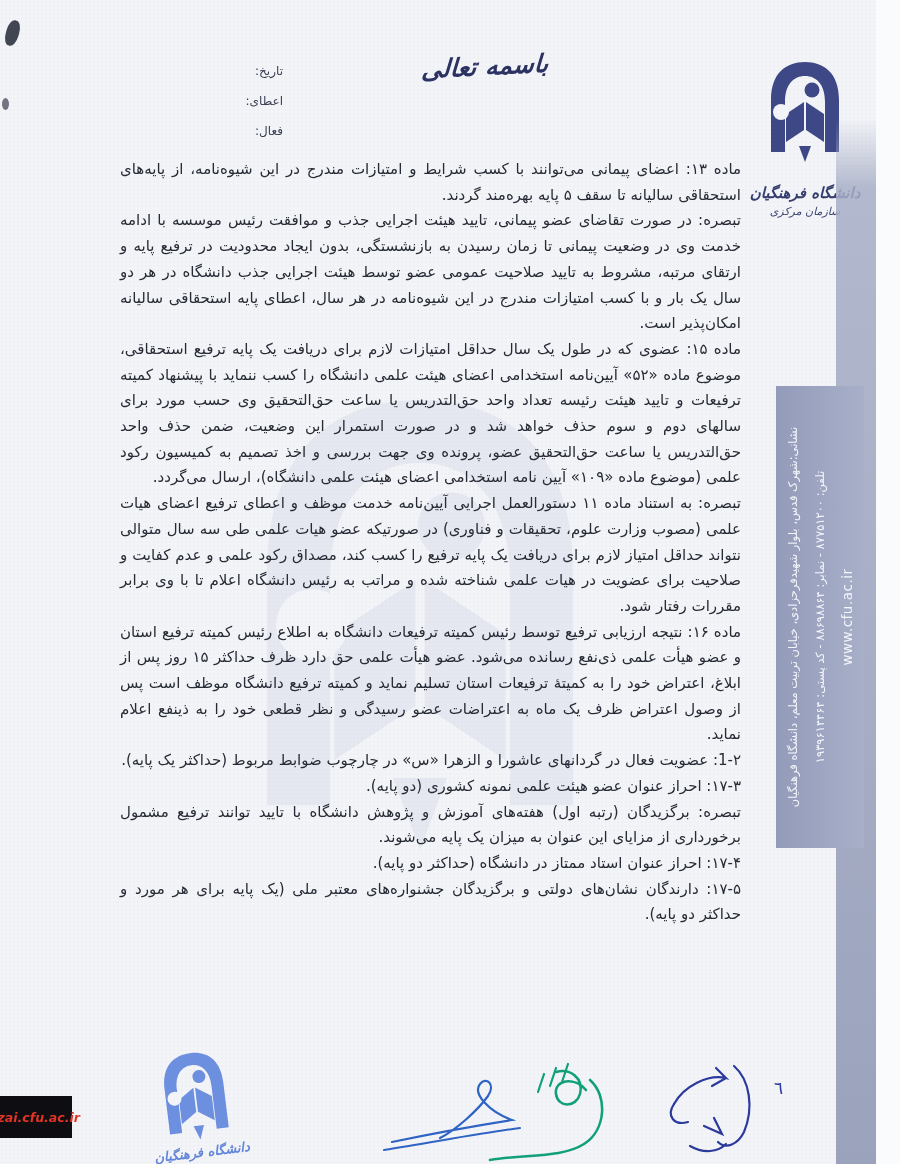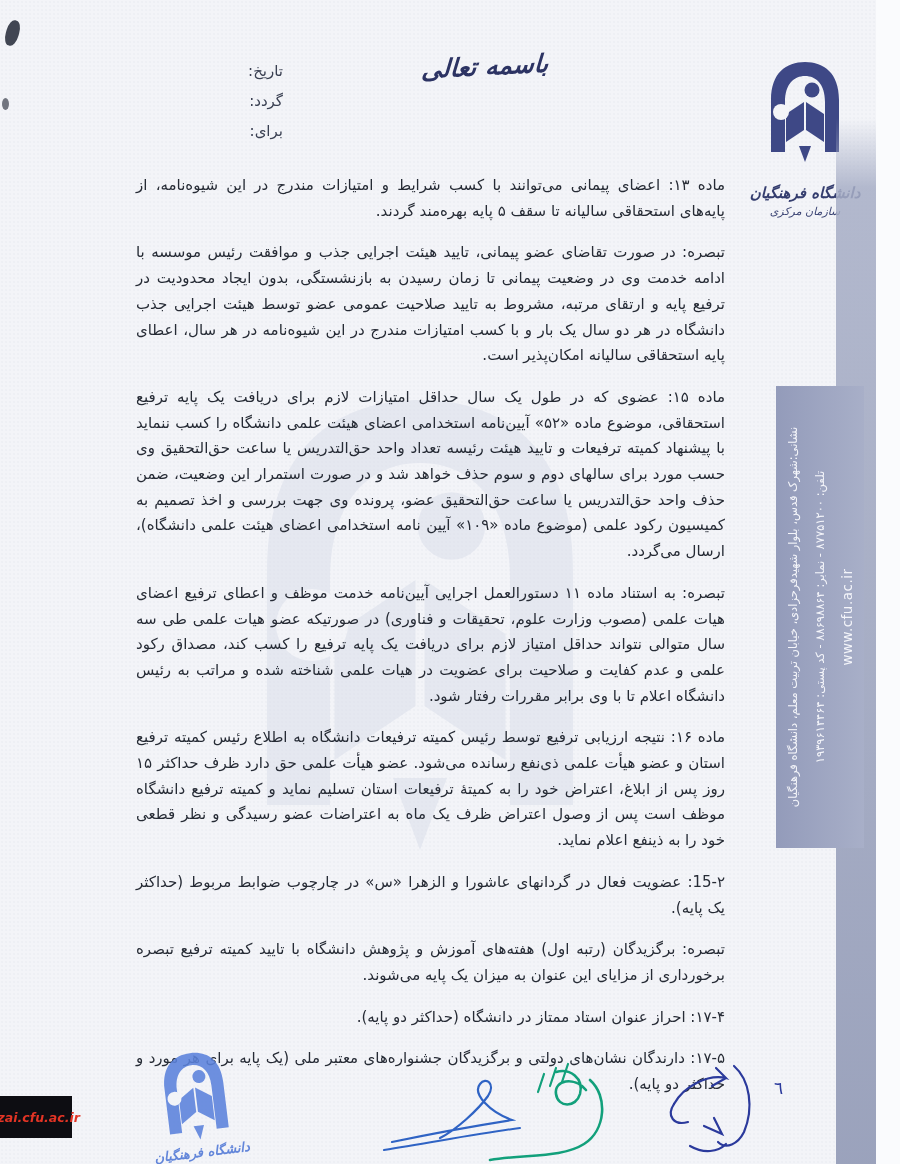--- a/index.html
+++ b/index.html
@@ -8,21 +8,21 @@
     background:#f3f4f8;
     background-image:radial-gradient(rgba(150,160,190,.06) 1px, transparent 1px);
     background-size:4px 4px;
     overflow:hidden;
     font-family:"DejaVu Sans", sans-serif;
     color:#272c36;
   }
   
   .lh-fields{
     position:absolute; left:183px; top:60px; width:100px;
-    direction:rtl; text-align:right; font-size:15px; color:#3a4052;
+    direction:rtl; text-align:right; font-size:12px; color:#3a4052;
   }
   .lh-fields .fld{height:30px; line-height:22px;}
   .besmellah{
     position:absolute; left:400px; top:52px; width:170px;
     text-align:center; font-size:25px; font-weight:bold; font-style:italic;
     color:#2c3363; transform:rotate(-3deg) skewX(-6deg);
   }
   
   .logo-block{position:absolute; left:740px; top:52px; width:130px; text-align:center;}
   .emblem{display:block; margin:0 auto;}
@@ -33,21 +33,21 @@
   
   .watermark{position:absolute; left:195px; top:355px; opacity:.42; pointer-events:none;}
   .watermark .ink{fill:#d4d9e7;}
   .watermark .notch{fill:#f3f4f8;}
   
   .doc-text{
     position:absolute; top:157px; left:120px; width:621px;
     direction:rtl; text-align:justify;
     font-size:15px; line-height:25.7px; color:#262b35;
   }
-  .doc-text p{margin:16px; padding:0;}
+  .doc-text p{margin:0; padding:0;}
   
   .scan-shadow{
     position:absolute; left:836px; top:118px; width:40px; height:1046px;
     background:linear-gradient(to bottom, rgba(167,174,198,0) 0, rgba(167,174,198,.85) 70px, rgba(150,158,185,.95) 100%);
   }
   .page-edge-right{position:absolute; right:0; top:0; width:24px; height:100%; background:#fafbfd;}
   .contact-band{
     position:absolute; left:776px; top:386px; width:88px; height:462px;
     background:linear-gradient(to right,#939bba,#a8afc8);
   }
@@ -93,22 +93,22 @@
     <path class="ink" d="M16 100 L16 48 C16 21 31 10 50 10 C69 10 84 21 84 48 L84 100 L70 100 L70 50 C70 32 61 24 50 24 C39 24 30 32 30 50 L30 100 Z"></path>
     <circle class="ink" cx="57" cy="38" r="7.5"></circle>
     <path class="ink" d="M49 50 L49 78 L31 90 L31 62 Z"></path>
     <path class="ink" d="M51 50 L69 62 L69 90 L51 78 Z"></path>
     <path class="ink" d="M44 94 L56 94 L50 110 Z"></path>
     <circle class="notch" cx="26" cy="60" r="8"></circle>
   </svg>
 
   <div class="lh-fields">
     <div class="fld">تاریخ:</div>
-    <div class="fld">گردد:</div>
-    <div class="fld">برای:</div>
+    <div class="fld">اعطای:</div>
+    <div class="fld">فعال:</div>
   </div>
 
   <div class="besmellah">باسمه تعالی</div>
 
   <div class="logo-block">
     <svg class="emblem" width="100" height="130" viewBox="0 0 100 130" aria-hidden="true">
       <path class="ink" d="M16 100 L16 48 C16 21 31 10 50 10 C69 10 84 21 84 48 L84 100 L70 100 L70 50 C70 32 61 24 50 24 C39 24 30 32 30 50 L30 100 Z"></path>
       <circle class="ink" cx="57" cy="38" r="7.5"></circle>
       <path class="ink" d="M49 50 L49 78 L31 90 L31 62 Z"></path>
       <path class="ink" d="M51 50 L69 62 L69 90 L51 78 Z"></path>
@@ -118,22 +118,23 @@
     <div class="logo-name">دانشگاه فرهنگیان</div>
     <div class="logo-sub">سازمان مرکزی</div>
   </div>
 
   <div class="doc-text">
     <p>ماده ۱۳: اعضای پیمانی می‌توانند با کسب شرایط و امتیازات مندرج در این شیوه‌نامه، از پایه‌های استحقاقی سالیانه تا سقف ۵ پایه بهره‌مند گردند.</p>
     <p>تبصره: در صورت تقاضای عضو پیمانی، تایید هیئت اجرایی جذب و موافقت رئیس موسسه با ادامه خدمت وی در وضعیت پیمانی تا زمان رسیدن به بازنشستگی، بدون ایجاد محدودیت در ترفیع پایه و ارتقای مرتبه، مشروط به تایید صلاحیت عمومی عضو توسط هیئت اجرایی جذب دانشگاه در هر دو سال یک بار و با کسب امتیازات مندرج در این شیوه‌نامه در هر سال، اعطای پایه استحقاقی سالیانه امکان‌پذیر است.</p>
     <p>ماده ۱۵: عضوی که در طول یک سال حداقل امتیازات لازم برای دریافت یک پایه ترفیع استحقاقی، موضوع ماده «۵۲» آیین‌نامه استخدامی اعضای هیئت علمی دانشگاه را کسب ننماید با پیشنهاد کمیته ترفیعات و تایید هیئت رئیسه تعداد واحد حق‌التدریس یا ساعت حق‌التحقیق وی حسب مورد برای سالهای دوم و سوم حذف خواهد شد و در صورت استمرار این وضعیت، ضمن حذف واحد حق‌التدریس یا ساعت حق‌التحقیق عضو، پرونده وی جهت بررسی و اخذ تصمیم به کمیسیون رکود علمی (موضوع ماده «۱۰۹» آیین نامه استخدامی اعضای هیئت علمی دانشگاه)، ارسال می‌گردد.</p>
     <p>تبصره: به استناد ماده ۱۱ دستورالعمل اجرایی آیین‌نامه خدمت موظف و اعطای ترفیع اعضای هیات علمی (مصوب وزارت علوم، تحقیقات و فناوری) در صورتیکه عضو هیات علمی طی سه سال متوالی نتواند حداقل امتیاز لازم برای دریافت یک پایه ترفیع را کسب کند، مصداق رکود علمی و عدم کفایت و صلاحیت برای عضویت در هیات علمی شناخته شده و مراتب به رئیس دانشگاه اعلام تا با وی برابر مقررات رفتار شود.</p>
     <p>ماده ۱۶: نتیجه ارزیابی ترفیع توسط رئیس کمیته ترفیعات دانشگاه به اطلاع رئیس کمیته ترفیع استان و عضو هیأت علمی ذی‌نفع رسانده می‌شود.  عضو هیأت علمی حق دارد ظرف حداکثر ۱۵ روز پس از ابلاغ، اعتراض خود را به کمیتهٔ ترفیعات استان تسلیم نماید و کمیته ترفیع دانشگاه موظف است پس از وصول اعتراض ظرف یک ماه به اعتراضات عضو رسیدگی و نظر قطعی خود را به ذینفع اعلام نماید.</p>
-    <p>15-۲: عضویت فعال در گردانهای عاشورا و الزهرا «س» در چارچوب ضوابط مربوط (حداکثر یک پایه).</p>
-    <p>تبصره: برگزیدگان (رتبه اول) هفته‌های آموزش و پژوهش دانشگاه با تایید کمیته ترفیع تبصره برخورداری از مزایای این عنوان به میزان یک پایه می‌شوند.</p>
+    <p>1-۲: عضویت فعال در گردانهای عاشورا و الزهرا «س» در چارچوب ضوابط مربوط (حداکثر یک پایه).</p>
+    <p>۱۷-۳: احراز عنوان عضو هیئت علمی نمونه کشوری (دو پایه).</p>
+    <p>تبصره: برگزیدگان (رتبه اول) هفته‌های آموزش و پژوهش دانشگاه با تایید توانند ترفیع مشمول برخورداری از مزایای این عنوان به میزان یک پایه می‌شوند.</p>
     <p>۱۷-۴: احراز عنوان استاد ممتاز در دانشگاه (حداکثر دو پایه).</p>
     <p>۱۷-۵: دارندگان نشان‌های دولتی و برگزیدگان جشنواره‌های معتبر ملی (یک پایه برای هر مورد و حداکثر دو پایه).</p>
   </div>
 
   <div class="scan-shadow"></div>
   <div class="page-edge-right"></div>
   <div class="contact-band">
     <div class="contact-rot">
       <div class="contact-row">نشانی:شهرک قدس، بلوار شهیدفرحزادی، خیابان تربیت معلم، دانشگاه فرهنگیان</div>
       <div class="contact-row">تلفن: ۸۷۷۵۱۲۰۰  -  نمابر: ۸۸۶۹۸۸۶۴  -  کد پستی: ۱۹۳۹۶۱۴۴۶۴</div>

